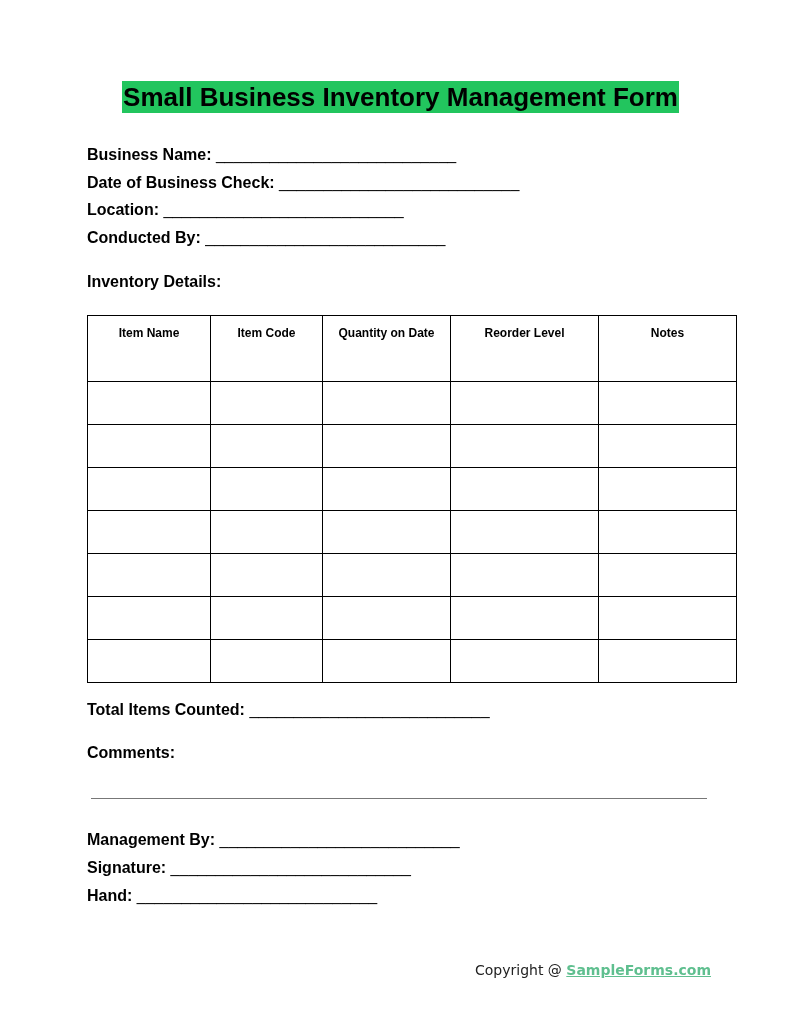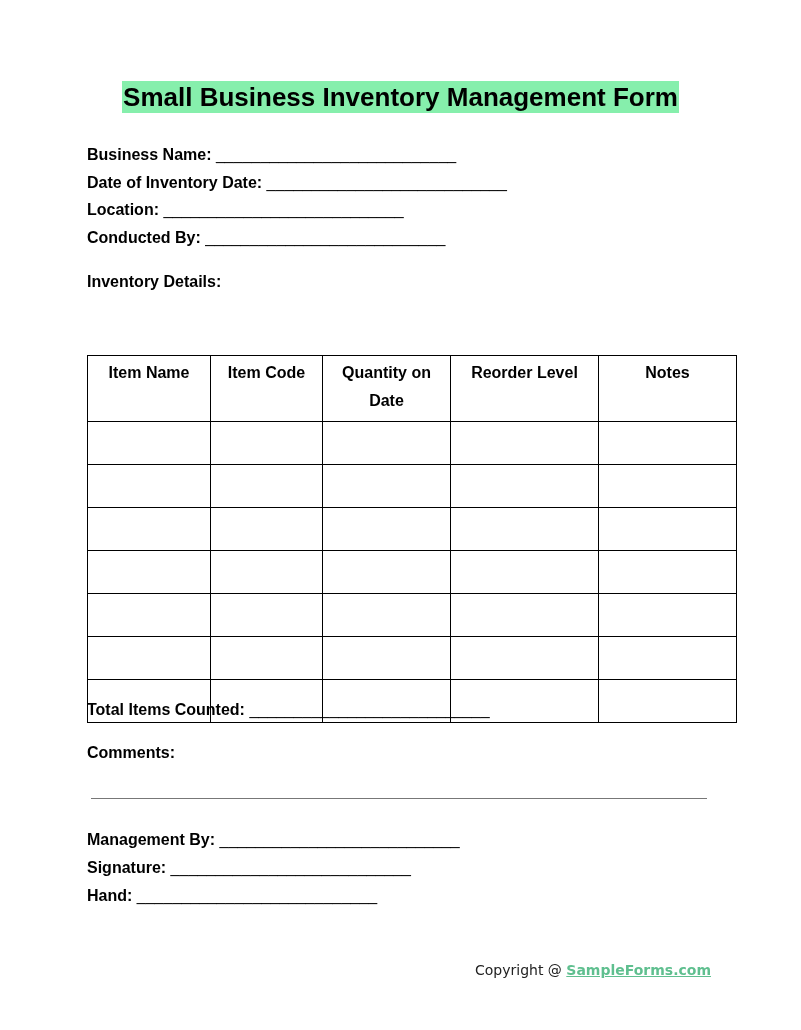--- a/index.html
+++ b/index.html
@@ -1,37 +1,37 @@
 <!DOCTYPE html>
 <html><head>
 <meta charset="utf-8">
 <style>
   html, body { margin:0; padding:0; background:#ffffff; }
   body { width:801px; height:1030px; position:relative; font-family:"Liberation Sans", sans-serif; color:#000; overflow:hidden; }
   .title-wrap { position:absolute; top:81px; left:0; width:801px; text-align:center; }
-  .title { display:inline-block; background:#86efac; font-size:26px; font-weight:bold; padding:0 1px; line-height:32px; }
+  .title { display:inline-block; background:#22c55e; font-size:26px; font-weight:bold; padding:0 1px; line-height:32px; }
   .field { position:absolute; left:87px; font-size:16px; font-weight:bold; white-space:nowrap; line-height:20px; }
   .field .blank { font-weight:normal;text-align:center; }
-  table { position:absolute; left:87px; top:315px; border-collapse:collapse; font-size:16px;margin-top:40px; }
+  table { position:absolute; left:87px; top:315px; border-collapse:collapse; font-size:12px; }
   th, td { border:1px solid #000; padding:0; }
   th { font-weight:bold; vertical-align:top; text-align:center; line-height:28px; padding-top:3px; height:66px; box-sizing:border-box; }
   td { height:42px; }
   .comment-line { position:absolute; left:91px; top:798px; width:616px; height:0; border-top:1px solid #777; }
   .footer { position:absolute; top:962px; right:90px; font-family:"DejaVu Sans", sans-serif; font-size:14px; color:#222;text-align:center; }
   .footer a { color:#5fbf8f; font-weight:bold; text-decoration:underline; }
 </style>
 </head>
 <body>
 
 <div class="title-wrap">
   <span class="title">Small Business Inventory Management Form</span>
 </div>
 
 <div class="field" style="top:145px"><span>Business Name:</span> <span class="blank">___________________________</span></div>
-<div class="field" style="top:173px"><span>Date of Inventory Date:</span> <span class="blank">___________________________</span></div>
+<div class="field" style="top:173px"><span>Date of Business Check:</span> <span class="blank">___________________________</span></div>
 <div class="field" style="top:200px"><span>Location:</span> <span class="blank">___________________________</span></div>
 <div class="field" style="top:228px"><span>Conducted By:</span> <span class="blank">___________________________</span></div>
 
 <div class="field" style="top:272px">Inventory Details:</div>
 
 <table>
   <tbody>
       <tr>
     <th style="width:123px">Item Name</th>
     <th style="width:112px">Item Code</th>

